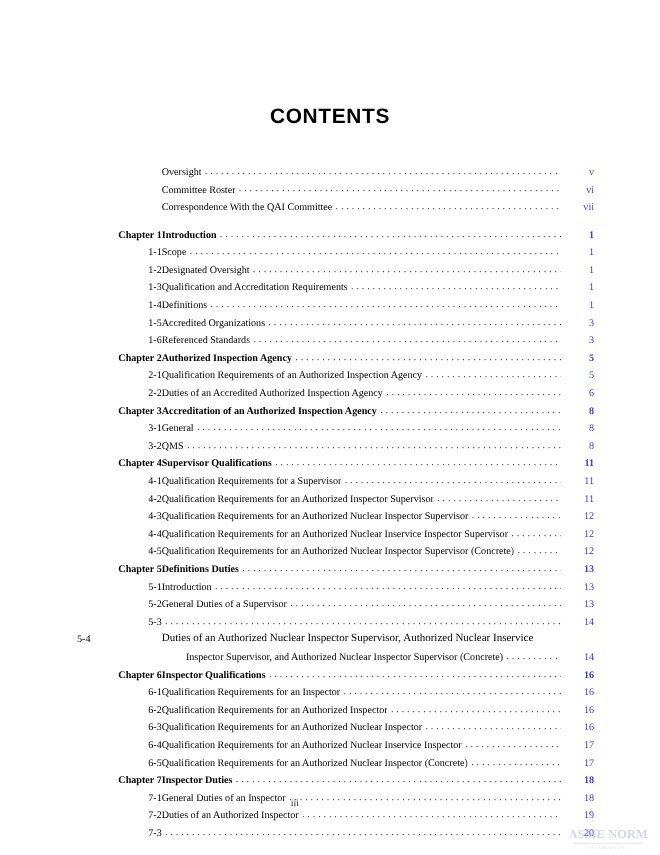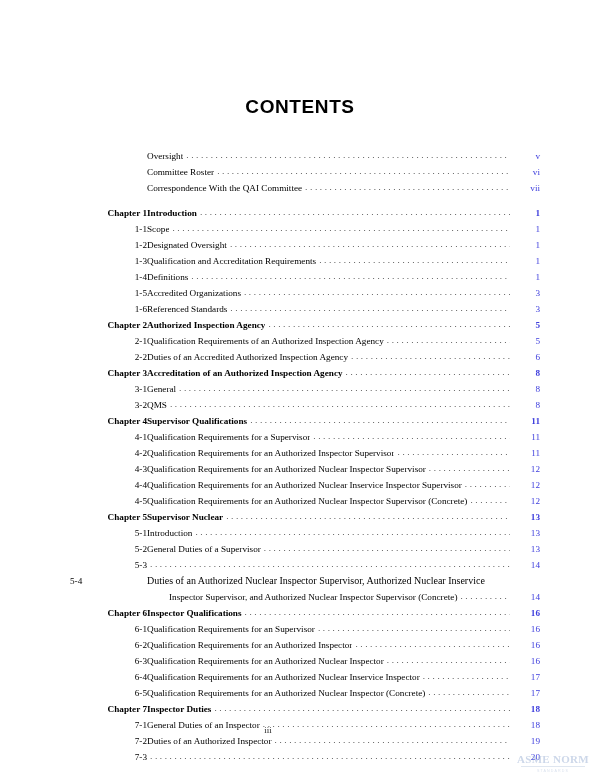--- a/index.html
+++ b/index.html
@@ -317,21 +317,21 @@
         <span class="col-page">12</span>
       </div>
       <div class="toc-row">
         <span class="col-num">4-5</span>
         <span class="col-title">Qualification Requirements for an Authorized Nuclear Inspector Supervisor (Concrete)</span>
         <span class="leader">.........................................................................................</span>
         <span class="col-page">12</span>
       </div>
       <div class="toc-row bold">
         <span class="col-num">Chapter 5</span>
-        <span class="col-title">Supervisor Nuclear</span>
+        <span class="col-title">Definitions Duties</span>
         <span class="leader">.........................................................................................</span>
         <span class="col-page">13</span>
       </div>
       <div class="toc-row">
         <span class="col-num">5-1</span>
         <span class="col-title">Introduction</span>
         <span class="leader">.........................................................................................</span>
         <span class="col-page">13</span>
       </div>
       <div class="toc-row">
@@ -358,21 +358,21 @@
         </div>
       </div>
       <div class="toc-row bold">
         <span class="col-num">Chapter 6</span>
         <span class="col-title">Inspector Qualifications</span>
         <span class="leader">.........................................................................................</span>
         <span class="col-page">16</span>
       </div>
       <div class="toc-row">
         <span class="col-num">6-1</span>
-        <span class="col-title">Qualification Requirements for an Supervisor</span>
+        <span class="col-title">Qualification Requirements for an Inspector</span>
         <span class="leader">.........................................................................................</span>
         <span class="col-page">16</span>
       </div>
       <div class="toc-row">
         <span class="col-num">6-2</span>
         <span class="col-title">Qualification Requirements for an Authorized Inspector</span>
         <span class="leader">.........................................................................................</span>
         <span class="col-page">16</span>
       </div>
       <div class="toc-row">

